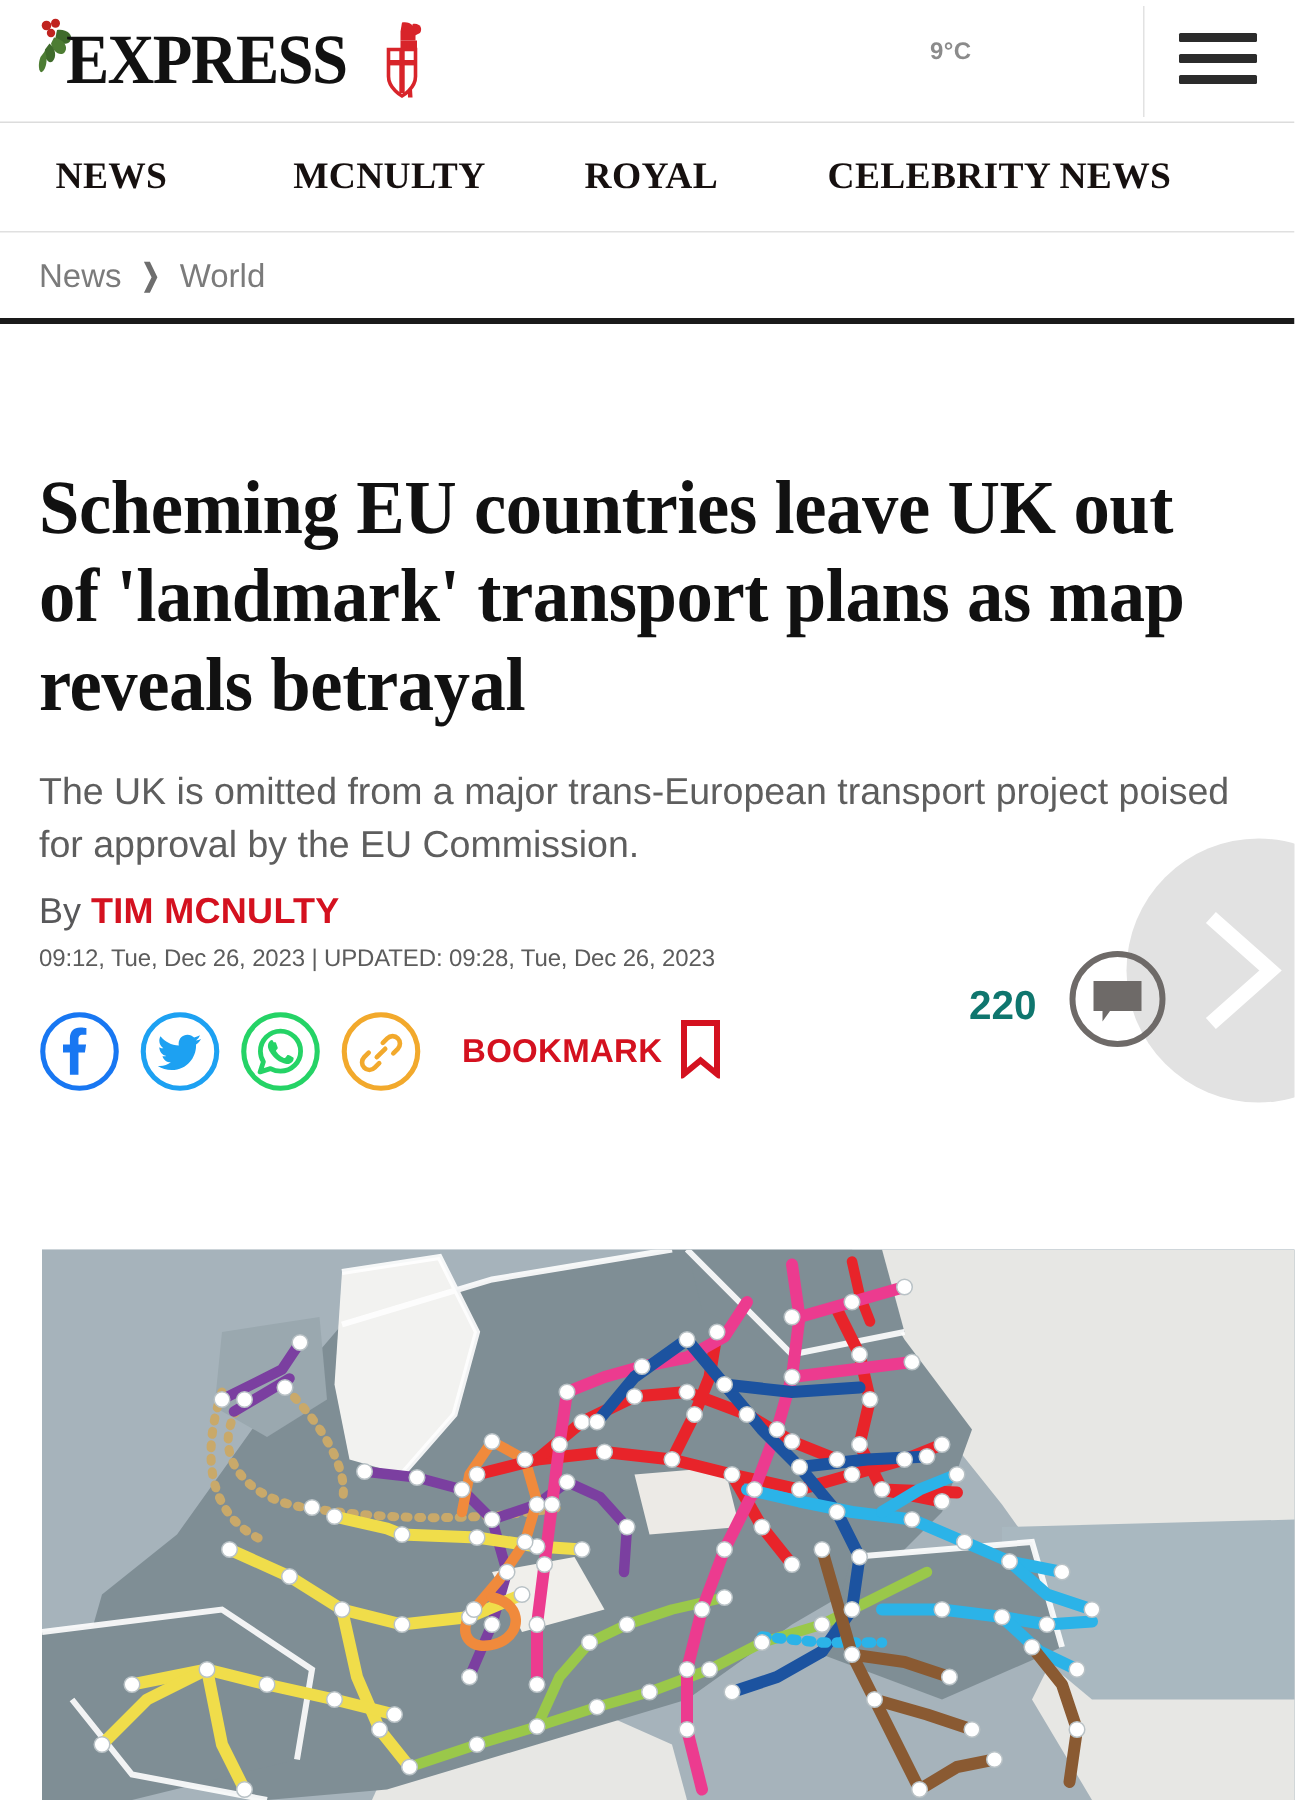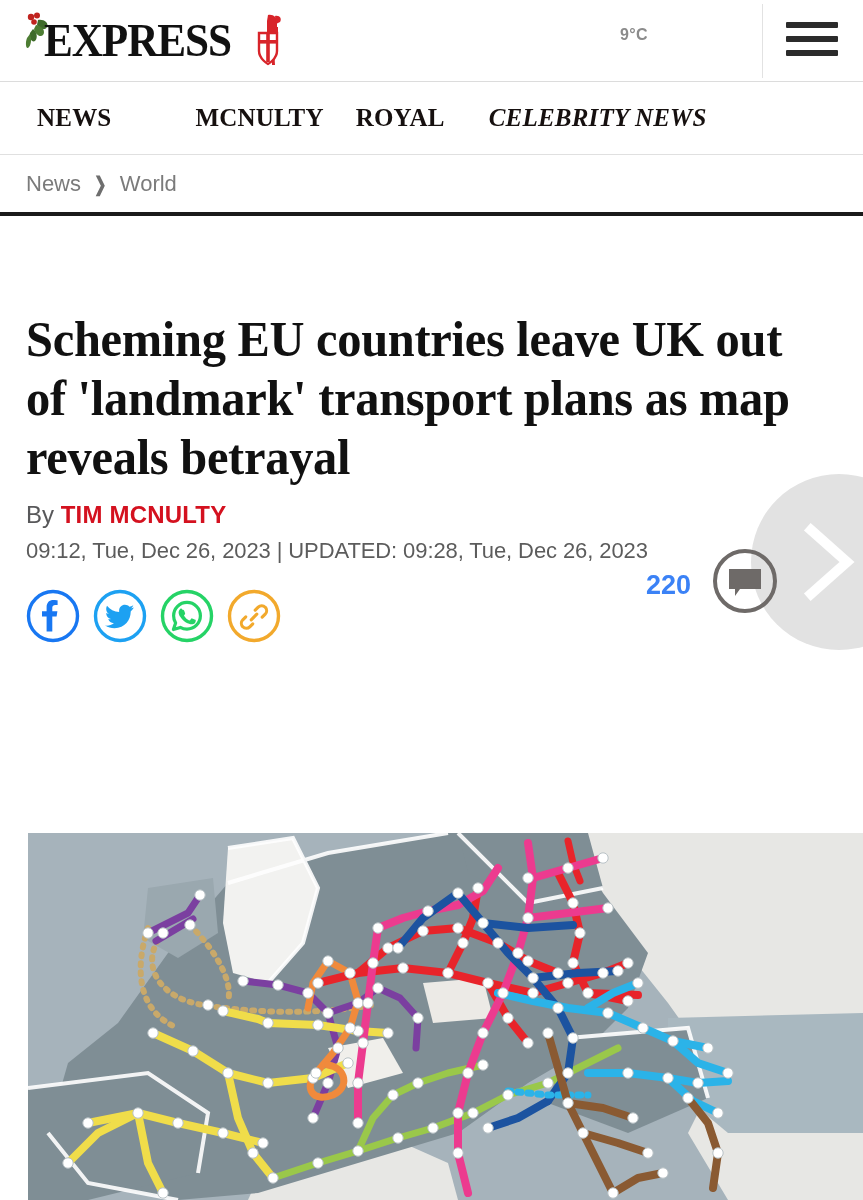--- a/index.html
+++ b/index.html
@@ -56,22 +56,22 @@
     border-bottom: 1px solid #e0e0e0;
     font-family: "Liberation Serif", serif;
   }
   .nav-item {
     font-size: 25px; font-weight: 700; color: #16100f;
     letter-spacing: 0.2px; white-space: nowrap;
     cursor:pointer;
   }
   .nav-item.n1 { margin-left: 37px; }
   .nav-item.n2 { margin-left: 84px; }
-  .nav-item.n3 { margin-left: 32px; }
-  .nav-item.n4 { margin-left: 44px; font-style: italic; }
+  .nav-item.n3 { margin-left: 66px; }
+  .nav-item.n4 { margin-left: 73px; }
 
   
   .breadcrumb {
     height: 57px; display:flex; align-items:center; padding-left: 26px;
     font-size: 22px; color: #7b7b7b;
   }
   .crumb { cursor:pointer; }
   .crumb-sep {
     margin: 0 11px; font-size: 20px; font-weight: 700; color:#6e6e6e;
     display:inline-block; transform: scaleX(0.75);
@@ -100,21 +100,21 @@
     max-width: 800px;
   }
   .byline {
     margin-top: 14px;
     font-size: 24px;
     color: #58585a;
   }
   .byline .author { color: #d4111f; font-weight: 700; letter-spacing: 0.2px; }
   .timestamp {
     margin-top: 9px;
-    font-size: 22px;
+    font-size: 16px;
     color: #5c5c5c;
     letter-spacing: -0.1px;
   }
 
   
   .share-row {
     margin-top: 22px;
     display:flex; align-items:center; gap: 13px;
     position: relative; height: 60px;
   }
@@ -130,21 +130,21 @@
   .comments-cluster {
     position:absolute; right: -26px; top: -112px; width: 240px; height: 230px;
   }
   .next-circle {
     position:absolute; right: -64px; top: 0; width: 176px; height: 176px;
     border-radius: 50%; background: #e2e2e2;
   }
   .next-chevron { position:absolute; right: -4px; top: 48px; width: 72px; height: 80px; }
   .comment-count {
     position:absolute; left: 23px; top: 96px;
-    font-size: 27px; font-weight: 700; color: #3b82f6;
+    font-size: 27px; font-weight: 700; color: #0f766e;
   }
   .comment-bubble {
     position:absolute; left: 88px; top: 73px; width: 68px; height: 68px; cursor:pointer;
   }
 
   
   .map-figure {
     position:absolute; left: 28px; top: 833px;
     width: 836px; height: 367px; overflow:hidden;
     background: #a6b3bb;
@@ -200,20 +200,21 @@
 
   <div class="breadcrumb">
     <span class="crumb">News</span>
     <span class="crumb-sep">❯</span>
     <span class="crumb">World</span>
   </div>
   <div class="rule-dark"></div>
 
   <div class="article">
     <h1 class="headline">Scheming EU countries leave UK out of 'landmark' transport plans as map reveals betrayal</h1>
+    <p class="standfirst">The UK is omitted from a major trans-European transport project poised for approval by the EU Commission.</p>
 
     <div class="byline">
       <span>By </span><span class="author">TIM MCNULTY</span>
     </div>
     <div class="timestamp">09:12, Tue, Dec 26, 2023 | UPDATED: 09:28, Tue, Dec 26, 2023</div>
 
     <div class="share-row">
 
       <span class="share-icon">
         <svg viewBox="0 0 54 54" width="54" height="54">
@@ -239,20 +240,28 @@
 
       <span class="share-icon">
         <svg viewBox="0 0 54 54" width="54" height="54">
           <circle cx="27" cy="27" r="24.5" fill="none" stroke="#F2A92C" stroke-width="3.4"></circle>
           <path d="M24.2 30.8 L29.8 25.2" stroke="#F2A92C" stroke-width="3.1" stroke-linecap="round" fill="none"></path>
           <path d="M28.2 21.2 L31.2 18.2 C33.2 16.2 36.3 16.2 38.2 18.2 C40.1 20.1 40.1 23.2 38.2 25.2 L35.2 28.2" stroke="#F2A92C" stroke-width="3.1" stroke-linecap="round" fill="none"></path>
           <path d="M25.8 34.8 L22.8 37.8 C20.8 39.8 17.7 39.8 15.8 37.8 C13.9 35.9 13.9 32.8 15.8 30.8 L18.8 27.8" stroke="#F2A92C" stroke-width="3.1" stroke-linecap="round" fill="none"></path>
         </svg>
       </span>
 
+      <span class="bookmark-btn">
+        <span class="bookmark-label">BOOKMARK</span>
+        <span>
+          <svg viewBox="0 0 30 40" width="30" height="40">
+            <path d="M4 3 L26 3 L26 37 L15 28 L4 37 Z" fill="none" stroke="#D4111F" stroke-width="4"></path>
+          </svg>
+        </span>
+      </span>
 
       <div class="comments-cluster">
         <div class="next-circle"></div>
         <span class="next-chevron">
           <svg viewBox="0 0 72 80" width="72" height="80">
             <path d="M16 8 L52 40 L16 72" fill="none" stroke="#ffffff" stroke-width="10" stroke-linecap="square"></path>
           </svg>
         </span>
         <span class="comment-count">220</span>
         <span class="comment-bubble">

